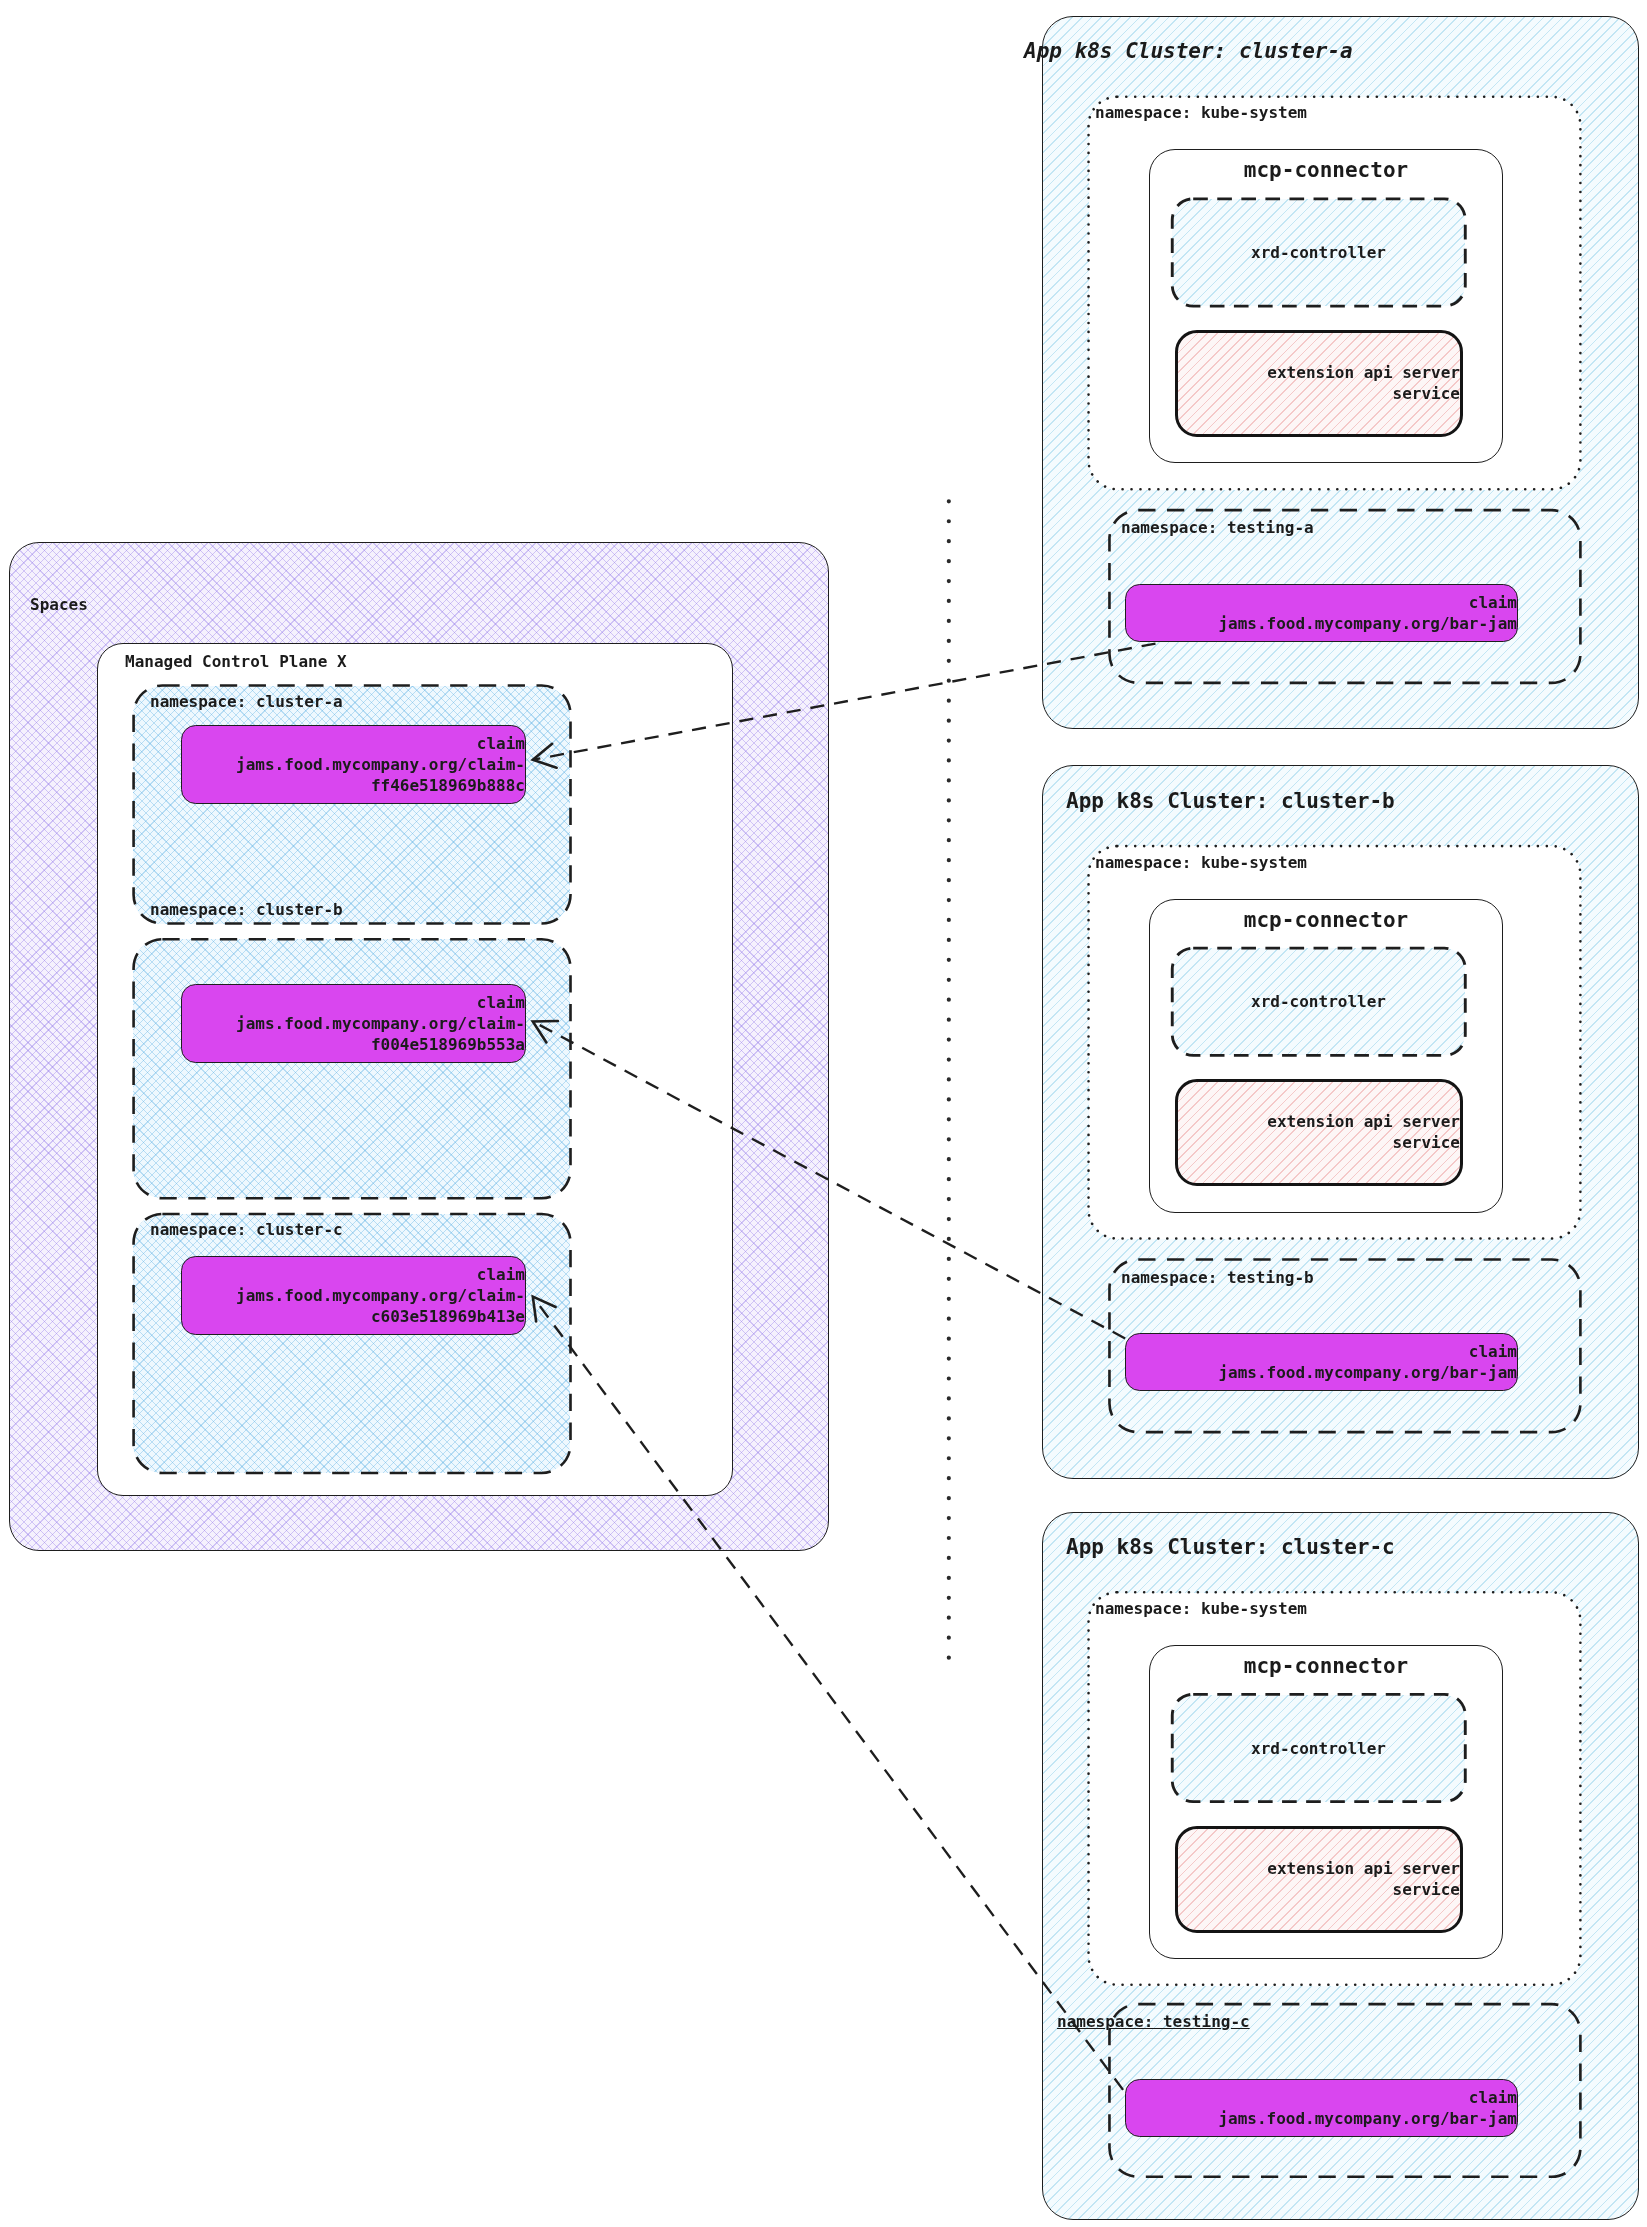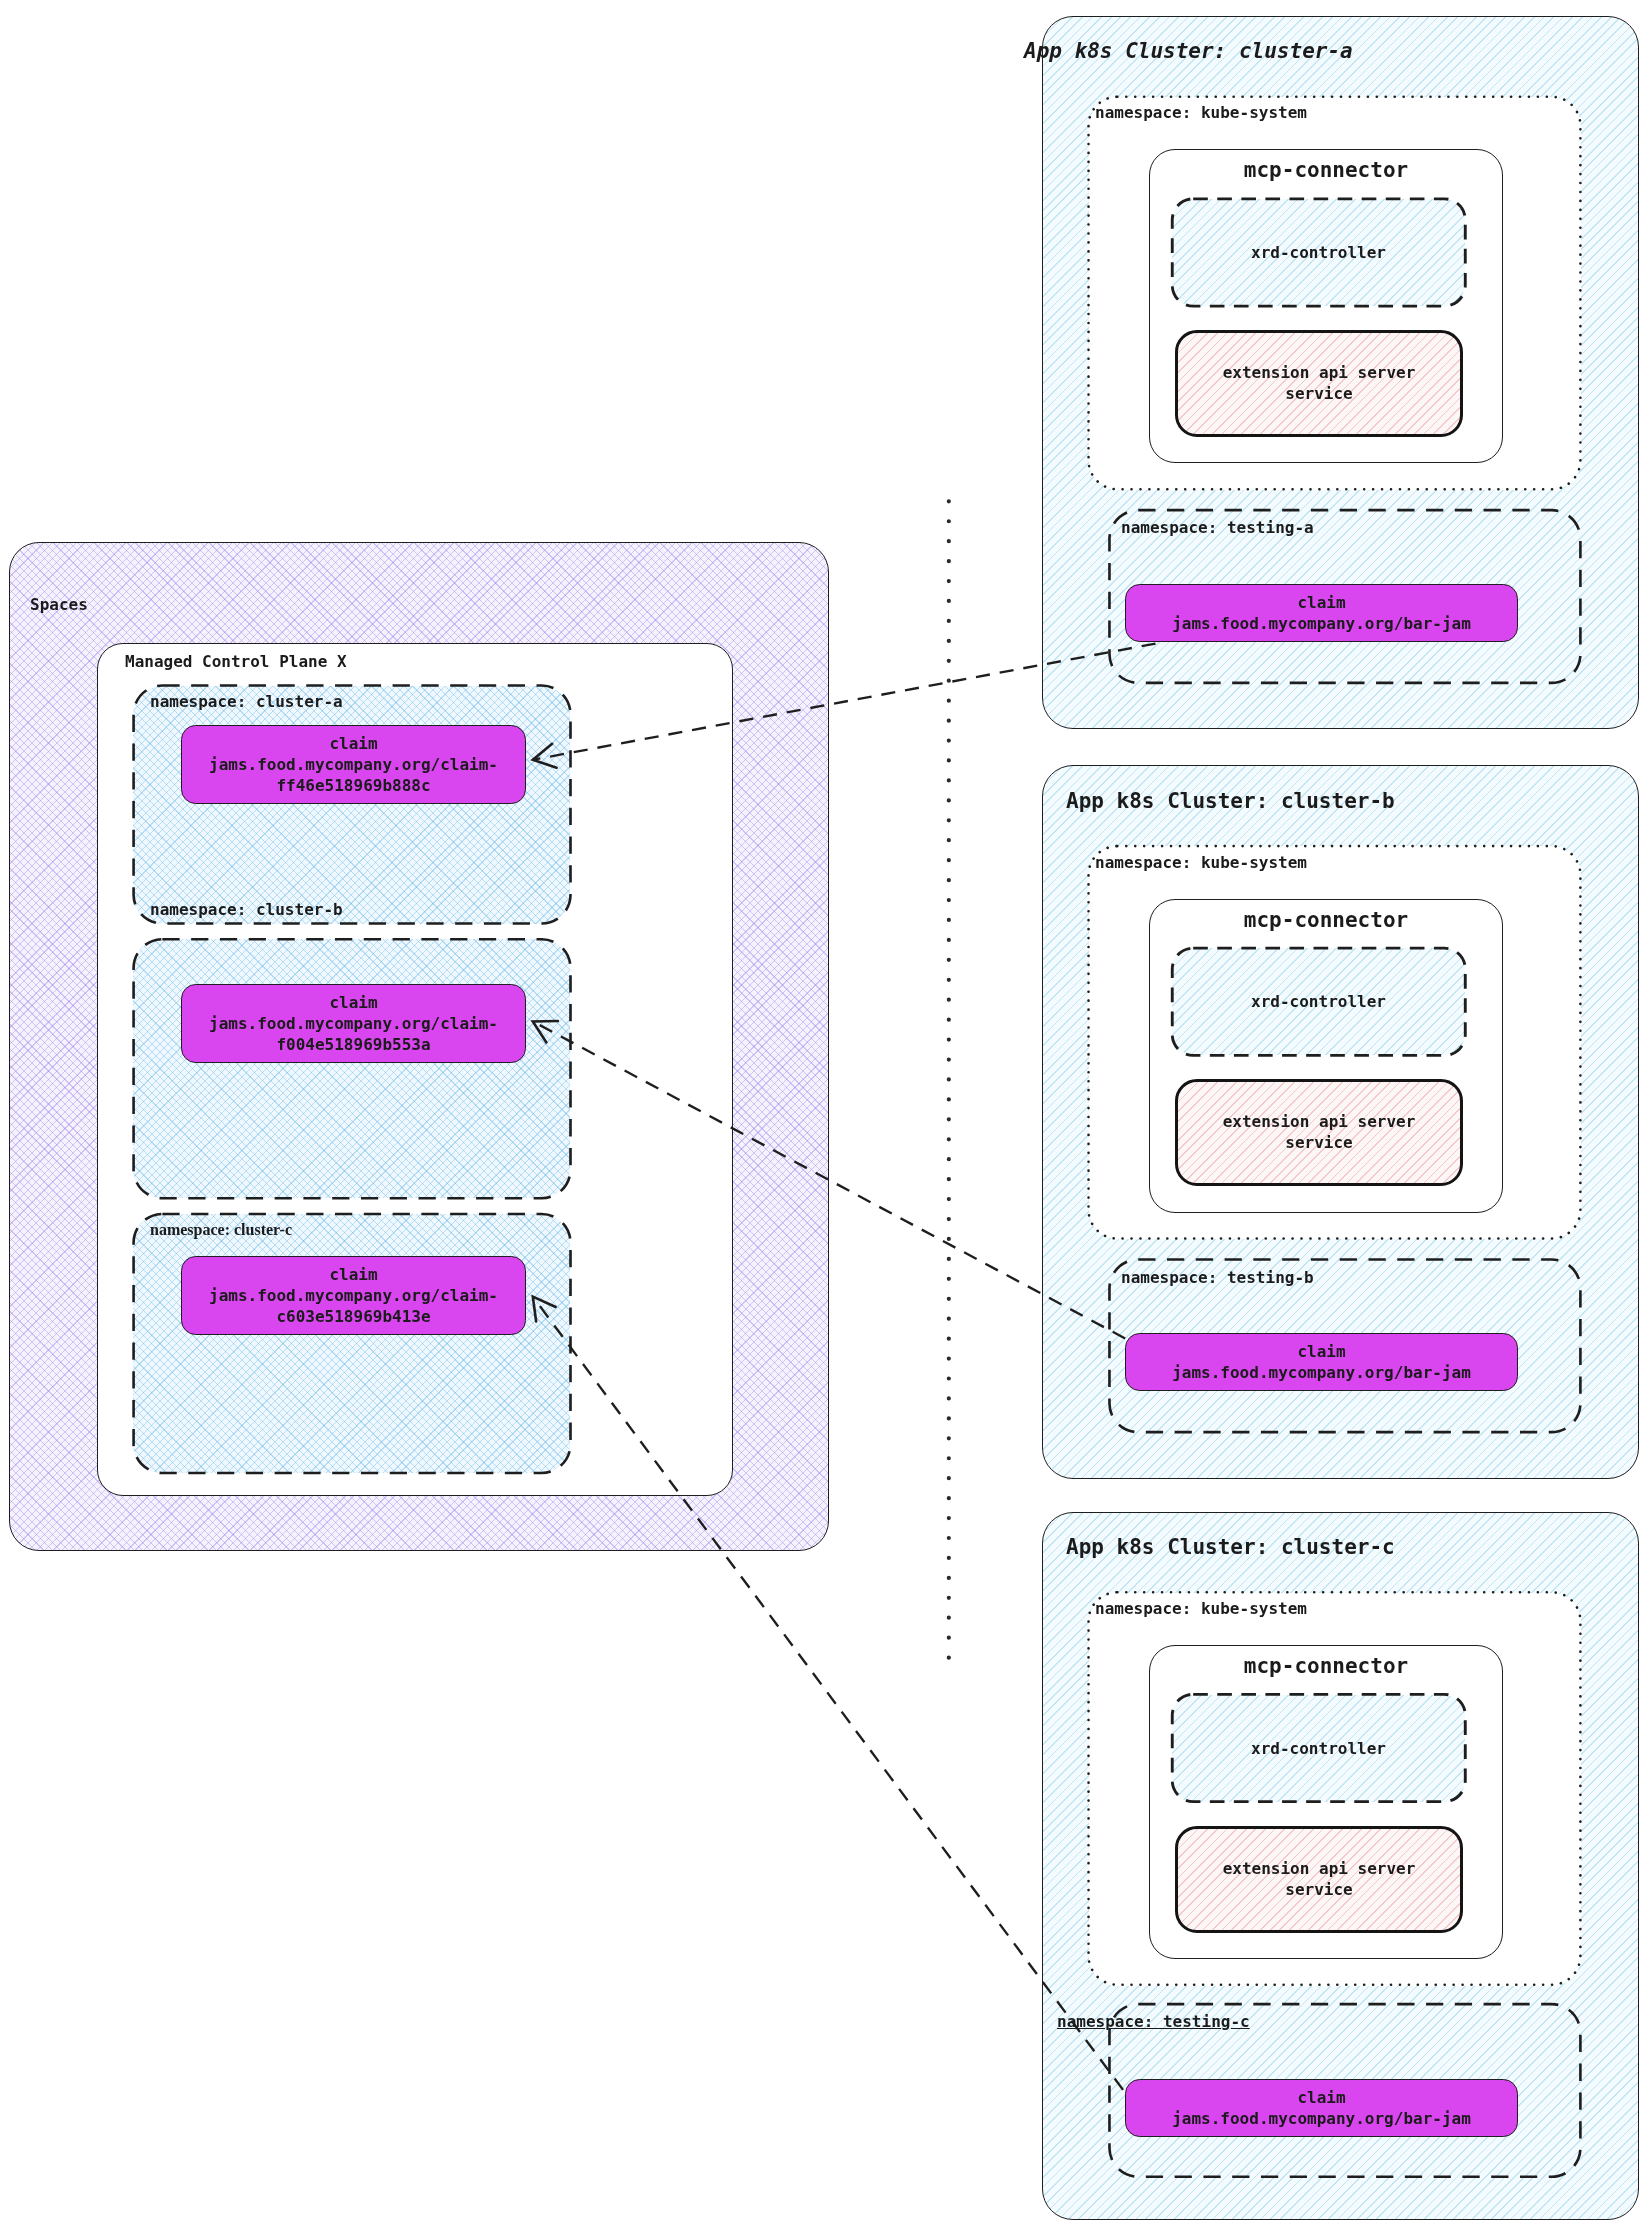--- a/index.html
+++ b/index.html
@@ -28,21 +28,21 @@
   .hatch-blue-diag{
     background-color:#f4fbfe;
     background-image:repeating-linear-gradient(135deg, rgba(80,180,220,0.30) 0 1.2px, transparent 1.2px 6.8px);
   }
   .hatch-red-diag{
     background-color:#fdf6f6;
     background-image:repeating-linear-gradient(135deg, rgba(226,104,104,0.32) 0 1.2px, transparent 1.2px 6.8px);
   }
   .lbl{font-weight:600;font-size:16px;line-height:21px;white-space:nowrap;}
   .title{font-weight:600;font-size:21px;line-height:25px;white-space:nowrap;}
-  .claimtext{font-weight:600;font-size:16px;line-height:21px;}
+  .claimtext{font-weight:600;font-size:16px;line-height:21px;text-align:right;}
   .center-h{text-align:center;}
   svg.overlay{position:absolute;left:0;top:0;pointer-events:none;z-index:50;}
 </style>
 </head>
 <body>
 
 <div class="abs box hatch-purple-cross" style="left:9.4px;top:542px;width:820px;height:1009px;border-radius:30px;">
 </div>
 <div class="abs lbl" style="left:30px;top:548px;z-index:2;margin-top:46px;">Spaces</div>
 
@@ -59,21 +59,21 @@
 
 <div class="abs hatch-blue-cross" style="left:133px;top:939px;width:437px;height:259px;border-radius:29px;z-index:3;"></div>
 <div class="abs lbl" style="left:150px;top:899px;z-index:4;">namespace: cluster-b</div>
 <div class="abs claimbox" style="left:181px;top:984px;width:345px;height:79px;z-index:4;padding-top:6.8px;">
   <div class="claimtext">claim</div>
   <div class="claimtext">jams.food.mycompany.org/claim-</div>
   <div class="claimtext">f004e518969b553a</div>
 </div>
 
 <div class="abs hatch-blue-cross" style="left:133px;top:1214px;width:437px;height:259px;border-radius:29px;z-index:3;"></div>
-<div class="abs lbl" style="left:150px;top:1219px;z-index:4;font-family:Liberation Serif, serif;">namespace: cluster-c</div>
+<div class="abs lbl" style="left:150px;top:1219px;z-index:4;">namespace: cluster-c</div>
 <div class="abs claimbox" style="left:181px;top:1256px;width:345px;height:79px;z-index:4;padding-top:6.8px;">
   <div class="claimtext">claim</div>
   <div class="claimtext">jams.food.mycompany.org/claim-</div>
   <div class="claimtext">c603e518969b413e</div>
 </div>
 
 <div class="abs box hatch-blue-diag" style="left:1042px;top:15.7px;width:597px;height:713px;"></div>
 <div class="abs title" style="left:1024px;top:39px;z-index:2;font-style:italic;">App k8s Cluster: cluster-a</div>
 
 <div class="abs" style="left:1089px;top:97px;width:492px;height:393px;background:#ffffff;border-radius:29px;z-index:2;"></div>

